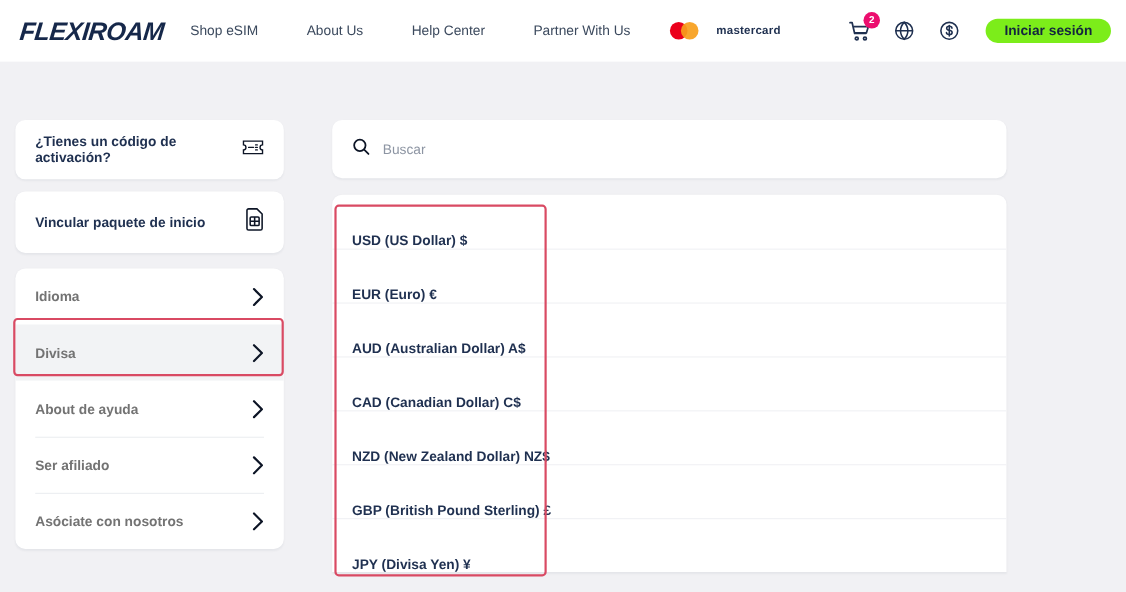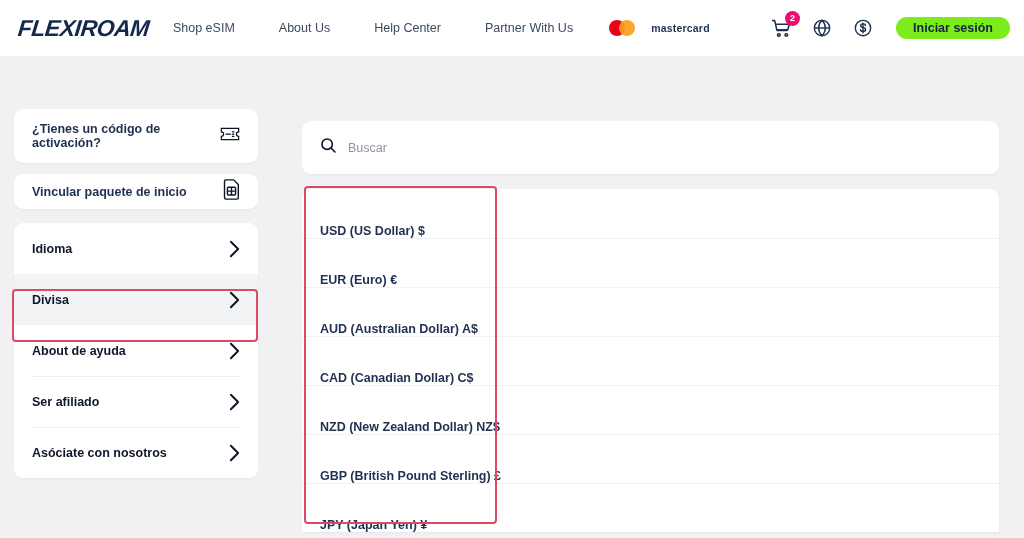--- a/index.html
+++ b/index.html
@@ -86,53 +86,53 @@
   .card {
     background: #fff; border-radius: 9px;
     box-shadow: 0 1px 2px rgba(20,30,60,.05);
   }
   .promo-card {
     height: 54px; padding: 0 18px;
     display: flex; align-items: center; justify-content: space-between;
     margin-bottom: 11px; cursor: pointer;
   }
   .promo-label { font-size: 12.5px; font-weight: 700; color: #1f3050; }
-  .promo-card.second { height: 35px; margin-bottom: 14px; }
+  .promo-card.second { height: 56px; margin-bottom: 14px; }
 
   .menu-card { overflow: hidden; }
   .menu-row {
     height: 51px; padding: 0 18px;
     display: flex; align-items: center; justify-content: space-between;
     cursor: pointer; position: relative;
   }
   .menu-row + .menu-row::before {
     content: ""; position: absolute; left: 18px; right: 18px; top: 0;
     height: 1px; background: #eceef1;
   }
-  .menu-label { font-size: 12.5px; font-weight: 700; color: #0f172a; }
+  .menu-label { font-size: 12.5px; font-weight: 700; color: #737373; }
   .menu-row.active { background: #f2f3f5; }
   .menu-row.active::before { background: transparent; }
   .menu-row.active + .menu-row::before { background: transparent; }
   .chev {
     font-size: 0; line-height: 0;
   }
 
   
   .annot {
     position: absolute;
     border: 2px solid #d94a63;
     border-radius: 4px;
     pointer-events: none;
     z-index: 20;
   }
   .annot-divisa { left: 12px; top: 289px; width: 246px; height: 53px; }
   .annot-list { left: 304px; top: 186px; width: 193px; height: 338px; }
 
   
-  .main { position: absolute; left: 302px; top: 53px; width: 697px; margin-top: 12px; }
+  .main { position: absolute; left: 302px; top: 53px; width: 613px; }
   .search-card {
     height: 53px; background: #fff; border-radius: 9px;
     display: flex; align-items: center; padding: 0 18px;
     margin-bottom: 15px;
     box-shadow: 0 1px 2px rgba(20,30,60,.05);
   }
   .search-input {
     border: none; outline: none; background: transparent;
     font-size: 12.5px; color: #7b8493;
     font-family: "Liberation Sans", sans-serif;
@@ -312,21 +312,21 @@
         <div class="cur-row">
           <span class="cur-label">CAD (Canadian Dollar) C$</span>
         </div>
         <div class="cur-row">
           <span class="cur-label">NZD (New Zealand Dollar) NZ$</span>
         </div>
         <div class="cur-row">
           <span class="cur-label">GBP (British Pound Sterling) £</span>
         </div>
         <div class="cur-row">
-          <span class="cur-label">JPY (Japan Yen) ¥</span>
+          <span class="cur-label">JPY (Divisa Yen) ¥</span>
         </div>
       </div>
     </div>
   </div>
 
   <div class="annot annot-divisa"></div>
   <div class="annot annot-list"></div>
 
 </div>
 

